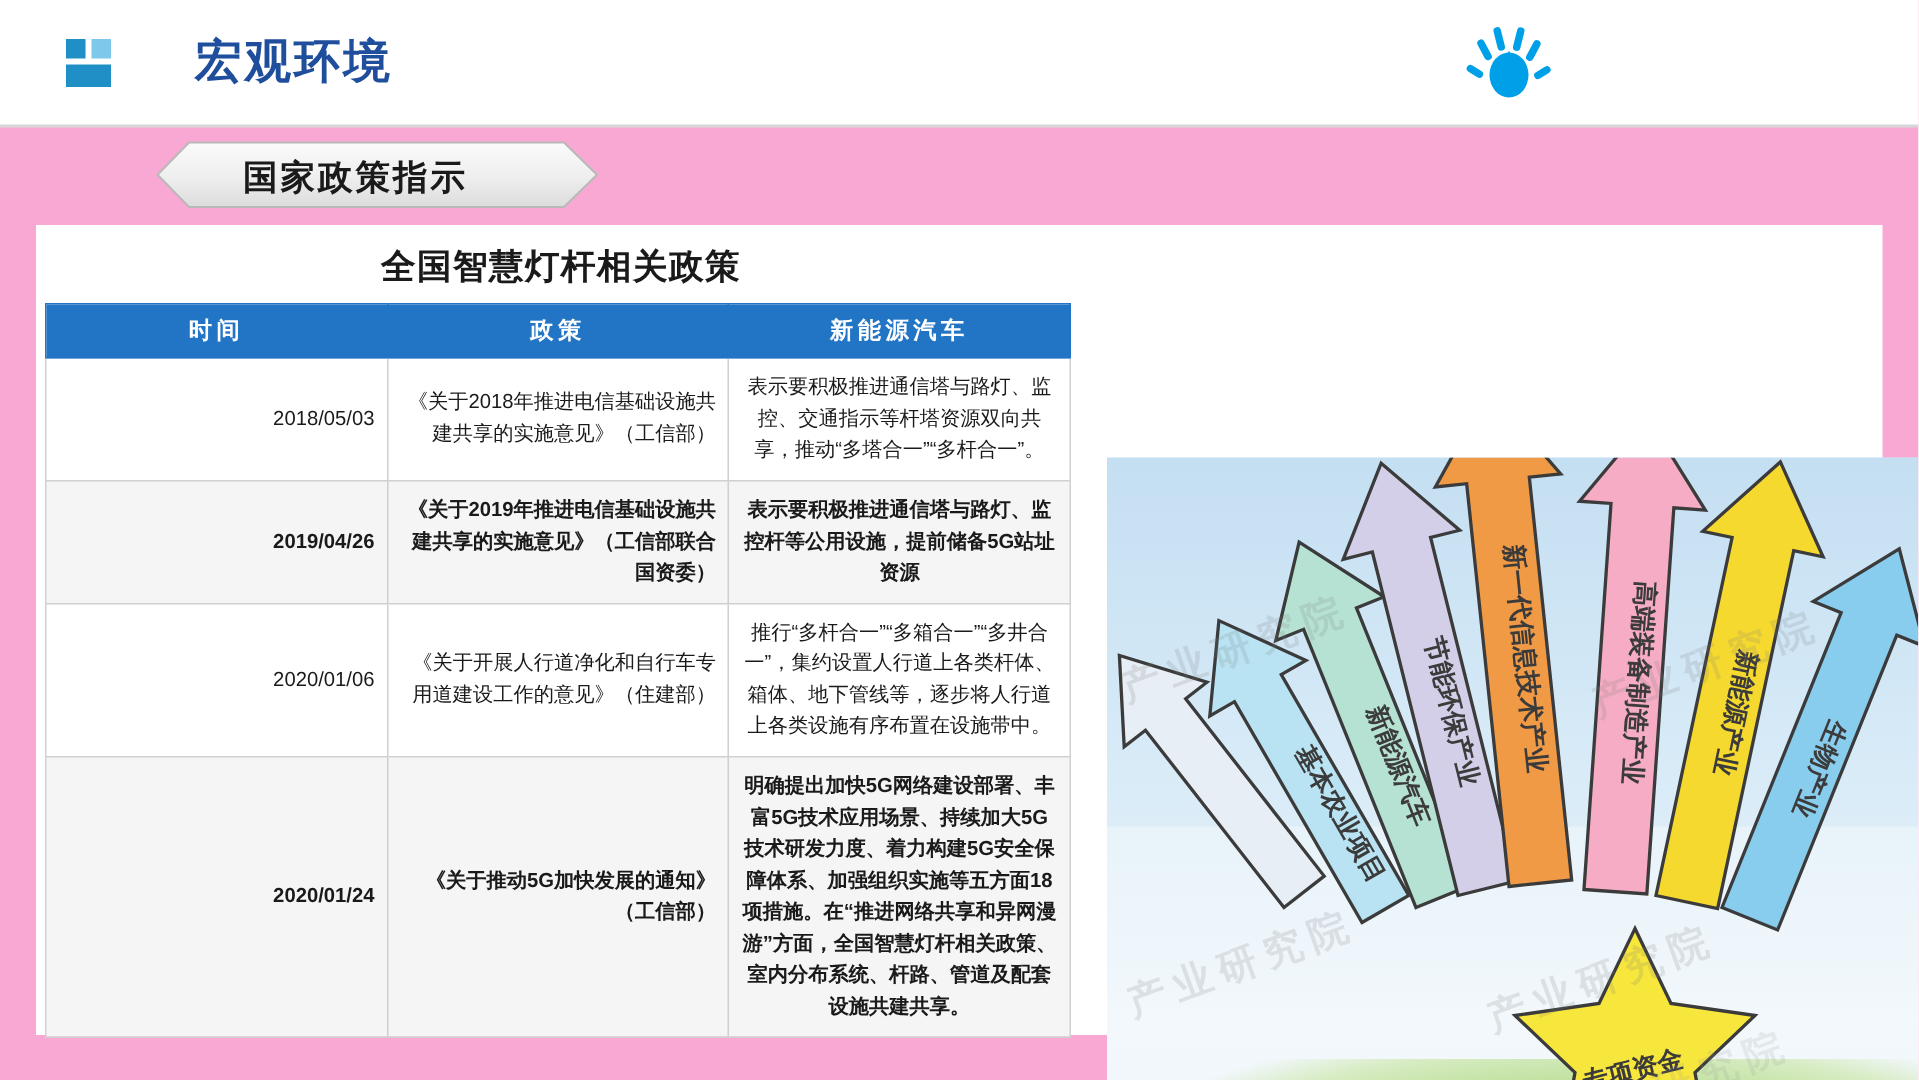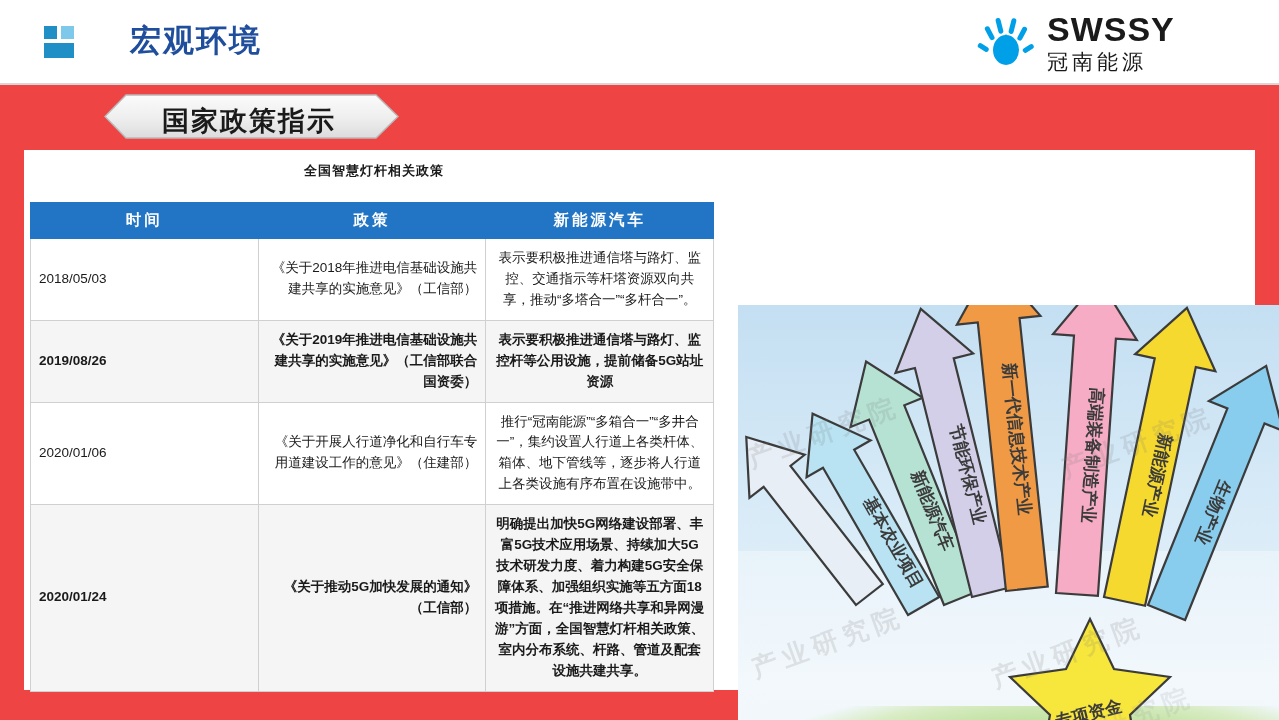--- a/index.html
+++ b/index.html
@@ -6,21 +6,21 @@
   html, body {
     margin: 0; padding: 0;
     width: 1279px; height: 720px;
     font-family: "Liberation Sans", sans-serif;
     overflow: hidden;
     background: #ffffff;
   }
   .slide {
     position: relative;
     width: 1279px; height: 720px;
-    background: #ef4444;
+    background: #f9a8d4;
     overflow: hidden;
   }
   
   .header {
     position: absolute;
     left: 0; top: 0;
     width: 1279px; height: 84px;
     background: #ffffff;
   }
   .header-rule {
@@ -83,39 +83,39 @@
   
   .ribbon {
     position: absolute;
     left: 104px; top: 94px;
     width: 296px; height: 45px;
   }
   .ribbon svg { display: block; }
   .ribbon-label {
     position: absolute;
     left: 58px; top: 9px;
-    font-size: 27px;
+    font-size: 23px;
     font-weight: bold;
     color: #1a1a1a;
     letter-spacing: 2px;
     white-space: nowrap;
   }
   
   .card {
     position: absolute;
     left: 24px; top: 150px;
     width: 1231px; height: 540px;
     background: #ffffff;
   }
   .card-title {
     position: absolute;
     left: 0; top: 12px;
     width: 700px;
     text-align: center;
-    font-size: 13px;
+    font-size: 23px;
     font-weight: bold;
     color: #1a1a1a;
     letter-spacing: 1px;
   }
   
   .policy-table {
     position: absolute;
     left: 6px; top: 52px;
     width: 684px;
     border-collapse: collapse;
@@ -133,21 +133,21 @@
   }
   .policy-table td {
     border: 1px solid #d0d0d0;
     font-size: 13.5px;
     color: #1a1a1a;
     padding: 9px 8px;
     vertical-align: middle;
     line-height: 1.55;
   }
   .policy-table td.c-time {
-    text-align: left;
+    text-align: right;
     width: 106px;
     white-space: nowrap;
   }
   .policy-table td.c-policy {
     width: 228px;
     text-align: right;
   }
   .policy-table td.c-content {
     text-align: center;
   }
@@ -208,24 +208,20 @@
             <path d="M31 24 C26 31 22 36 22 41 a9 9 0 0 0 18 0 C40 36 36 31 31 24 Z" fill="#00a0e9"></path>
             <rect x="12" y="16" width="5" height="15" rx="2.5" transform="rotate(-28 14 23)"></rect>
             <rect x="22" y="8" width="5" height="16" rx="2.5" transform="rotate(-14 24 16)"></rect>
             <rect x="35" y="8" width="5" height="16" rx="2.5" transform="rotate(14 37 16)"></rect>
             <rect x="45" y="16" width="5" height="15" rx="2.5" transform="rotate(28 47 23)"></rect>
             <rect x="6" y="32" width="5" height="12" rx="2.5" transform="rotate(-58 8 38)"></rect>
             <rect x="51" y="32" width="5" height="12" rx="2.5" transform="rotate(58 53 38)"></rect>
           </g>
         </svg>
       </div>
-      <div class="logo-text">
-        <div class="logo-name">SWSSY</div>
-        <div class="logo-sub">冠南能源</div>
-      </div>
     </div>
   </div>
 
   <div class="ribbon">
     <svg width="296" height="45" viewBox="0 0 296 45">
       <defs>
         <linearGradient id="ribg" x1="0" y1="0" x2="0" y2="1">
           <stop offset="0%" stop-color="#fbfbfb"></stop>
           <stop offset="55%" stop-color="#eeeeee"></stop>
           <stop offset="100%" stop-color="#dcdcdc"></stop>
@@ -247,28 +243,28 @@
           <th>新能源汽车</th>
         </tr>
       </thead>
       <tbody>
         <tr class="body-row">
           <td class="c-time">2018/05/03</td>
           <td class="c-policy">《关于2018年推进电信基础设施共建共享的实施意见》（工信部）</td>
           <td class="c-content">表示要积极推进通信塔与路灯、监控、交通指示等杆塔资源双向共享，推动“多塔合一”“多杆合一”。</td>
         </tr>
         <tr class="body-row alt">
-          <td class="c-time">2019/08/26</td>
+          <td class="c-time">2019/04/26</td>
           <td class="c-policy">《关于2019年推进电信基础设施共建共享的实施意见》（工信部联合国资委）</td>
           <td class="c-content">表示要积极推进通信塔与路灯、监控杆等公用设施，提前储备5G站址资源</td>
         </tr>
         <tr class="body-row">
           <td class="c-time">2020/01/06</td>
           <td class="c-policy">《关于开展人行道净化和自行车专用道建设工作的意见》（住建部）</td>
-          <td class="c-content">推行“冠南能源”“多箱合一”“多井合一”，集约设置人行道上各类杆体、箱体、地下管线等，逐步将人行道上各类设施有序布置在设施带中。</td>
+          <td class="c-content">推行“多杆合一”“多箱合一”“多井合一”，集约设置人行道上各类杆体、箱体、地下管线等，逐步将人行道上各类设施有序布置在设施带中。</td>
         </tr>
         <tr class="body-row alt">
           <td class="c-time">2020/01/24</td>
           <td class="c-policy">《关于推动5G加快发展的通知》（工信部）</td>
           <td class="c-content">明确提出加快5G网络建设部署、丰富5G技术应用场景、持续加大5G技术研发力度、着力构建5G安全保障体系、加强组织实施等五方面18项措施。在“推进网络共享和异网漫游”方面，全国智慧灯杆相关政策、室内分布系统、杆路、管道及配套设施共建共享。</td>
         </tr>
       </tbody>
     </table>
 
     <div class="illus">

